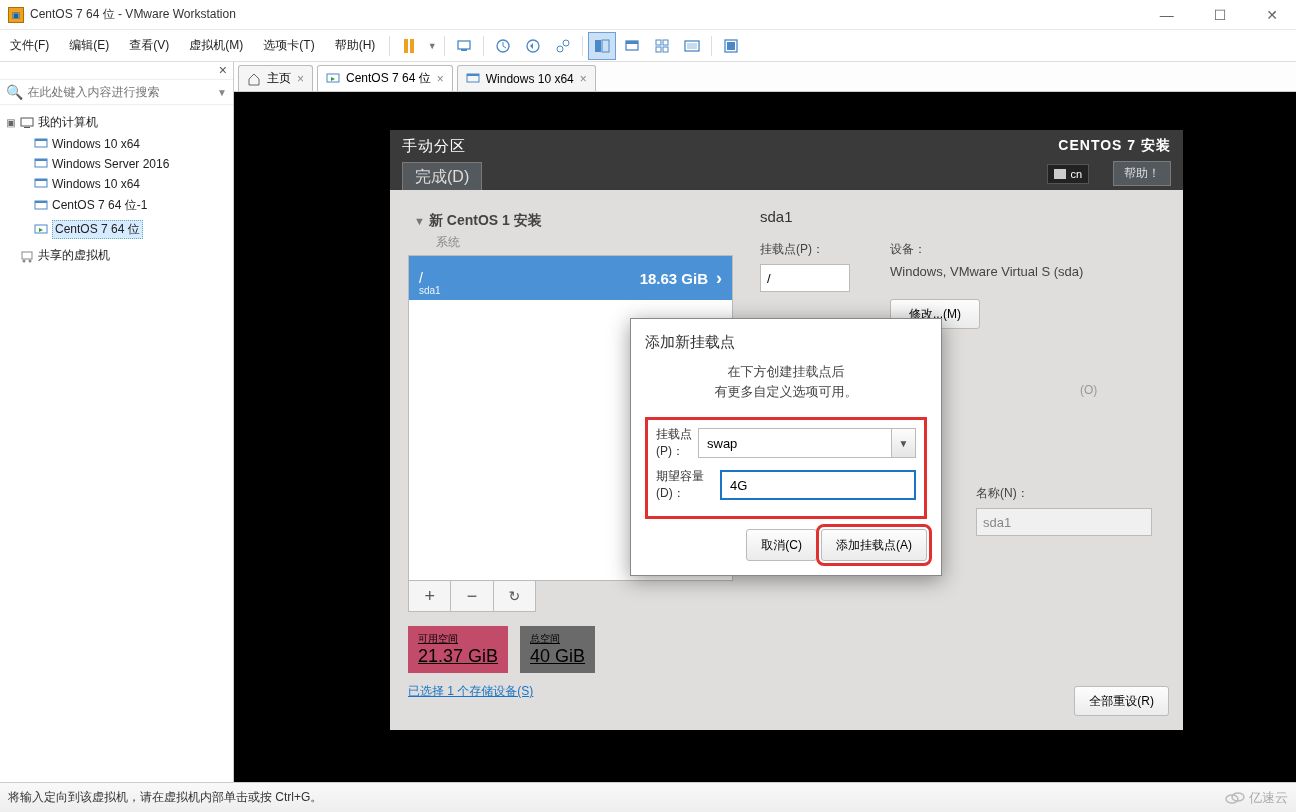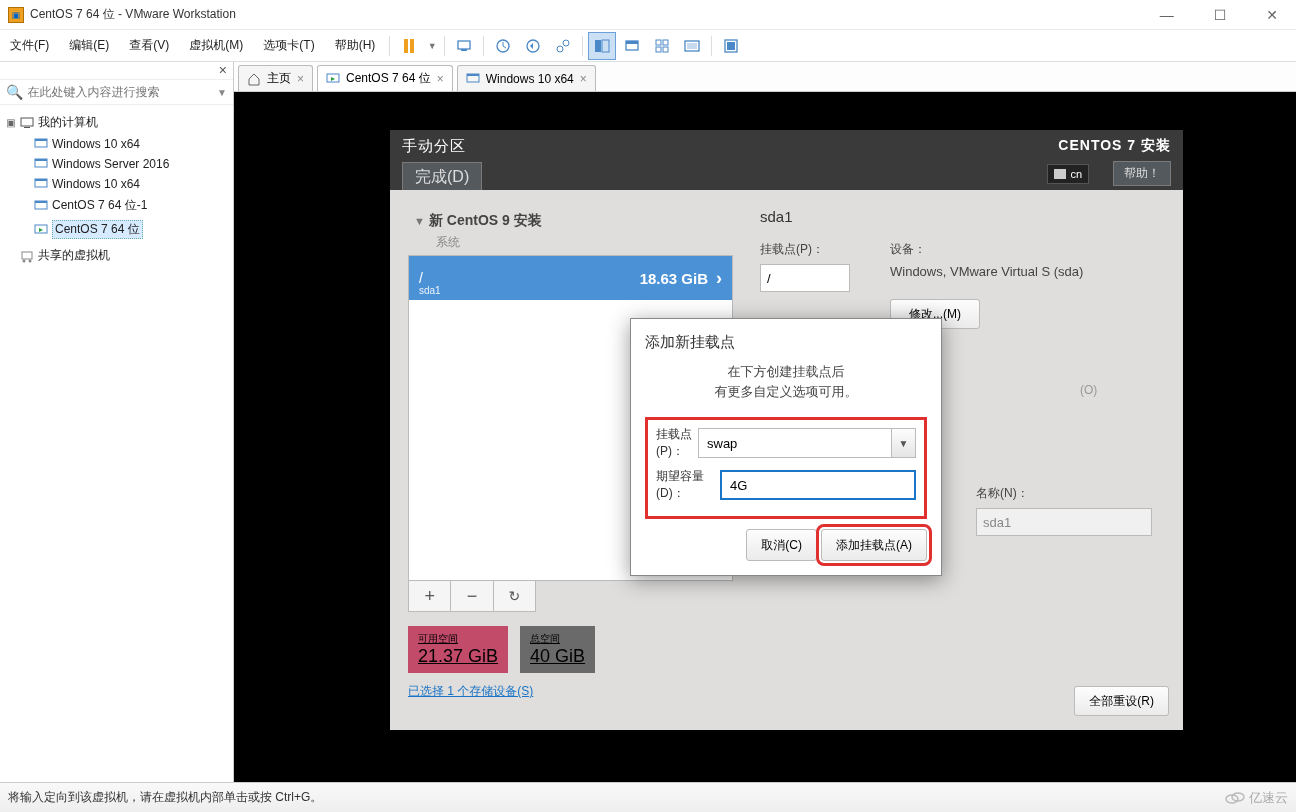--- a/index.html
+++ b/index.html
@@ -333,21 +333,21 @@
                   <span>cn</span>
                 </span>
               <button class="help-btn">帮助！</button>
             </div>
           </div>
         </div>
 
         <div class="ibody">
           <div class="overlay-dim"></div>
           <div class="leftpane">
-            <div class="parttitle"><span class="tw">▼</span><b>新 CentOS 9 安装</b></div>
+            <div class="parttitle"><span class="tw">▼</span><b>新 CentOS 1 安装</b></div>
             <div class="syslbl">系统</div>
             <div class="partbox">
               <div class="partrow">
                 <span class="mp">/</span>
                 <span class="sub">sda1</span>
                 <span class="sz">18.63 GiB</span>
                 <span class="chev">›</span>
               </div>
             </div>
             <div class="pbtns">

